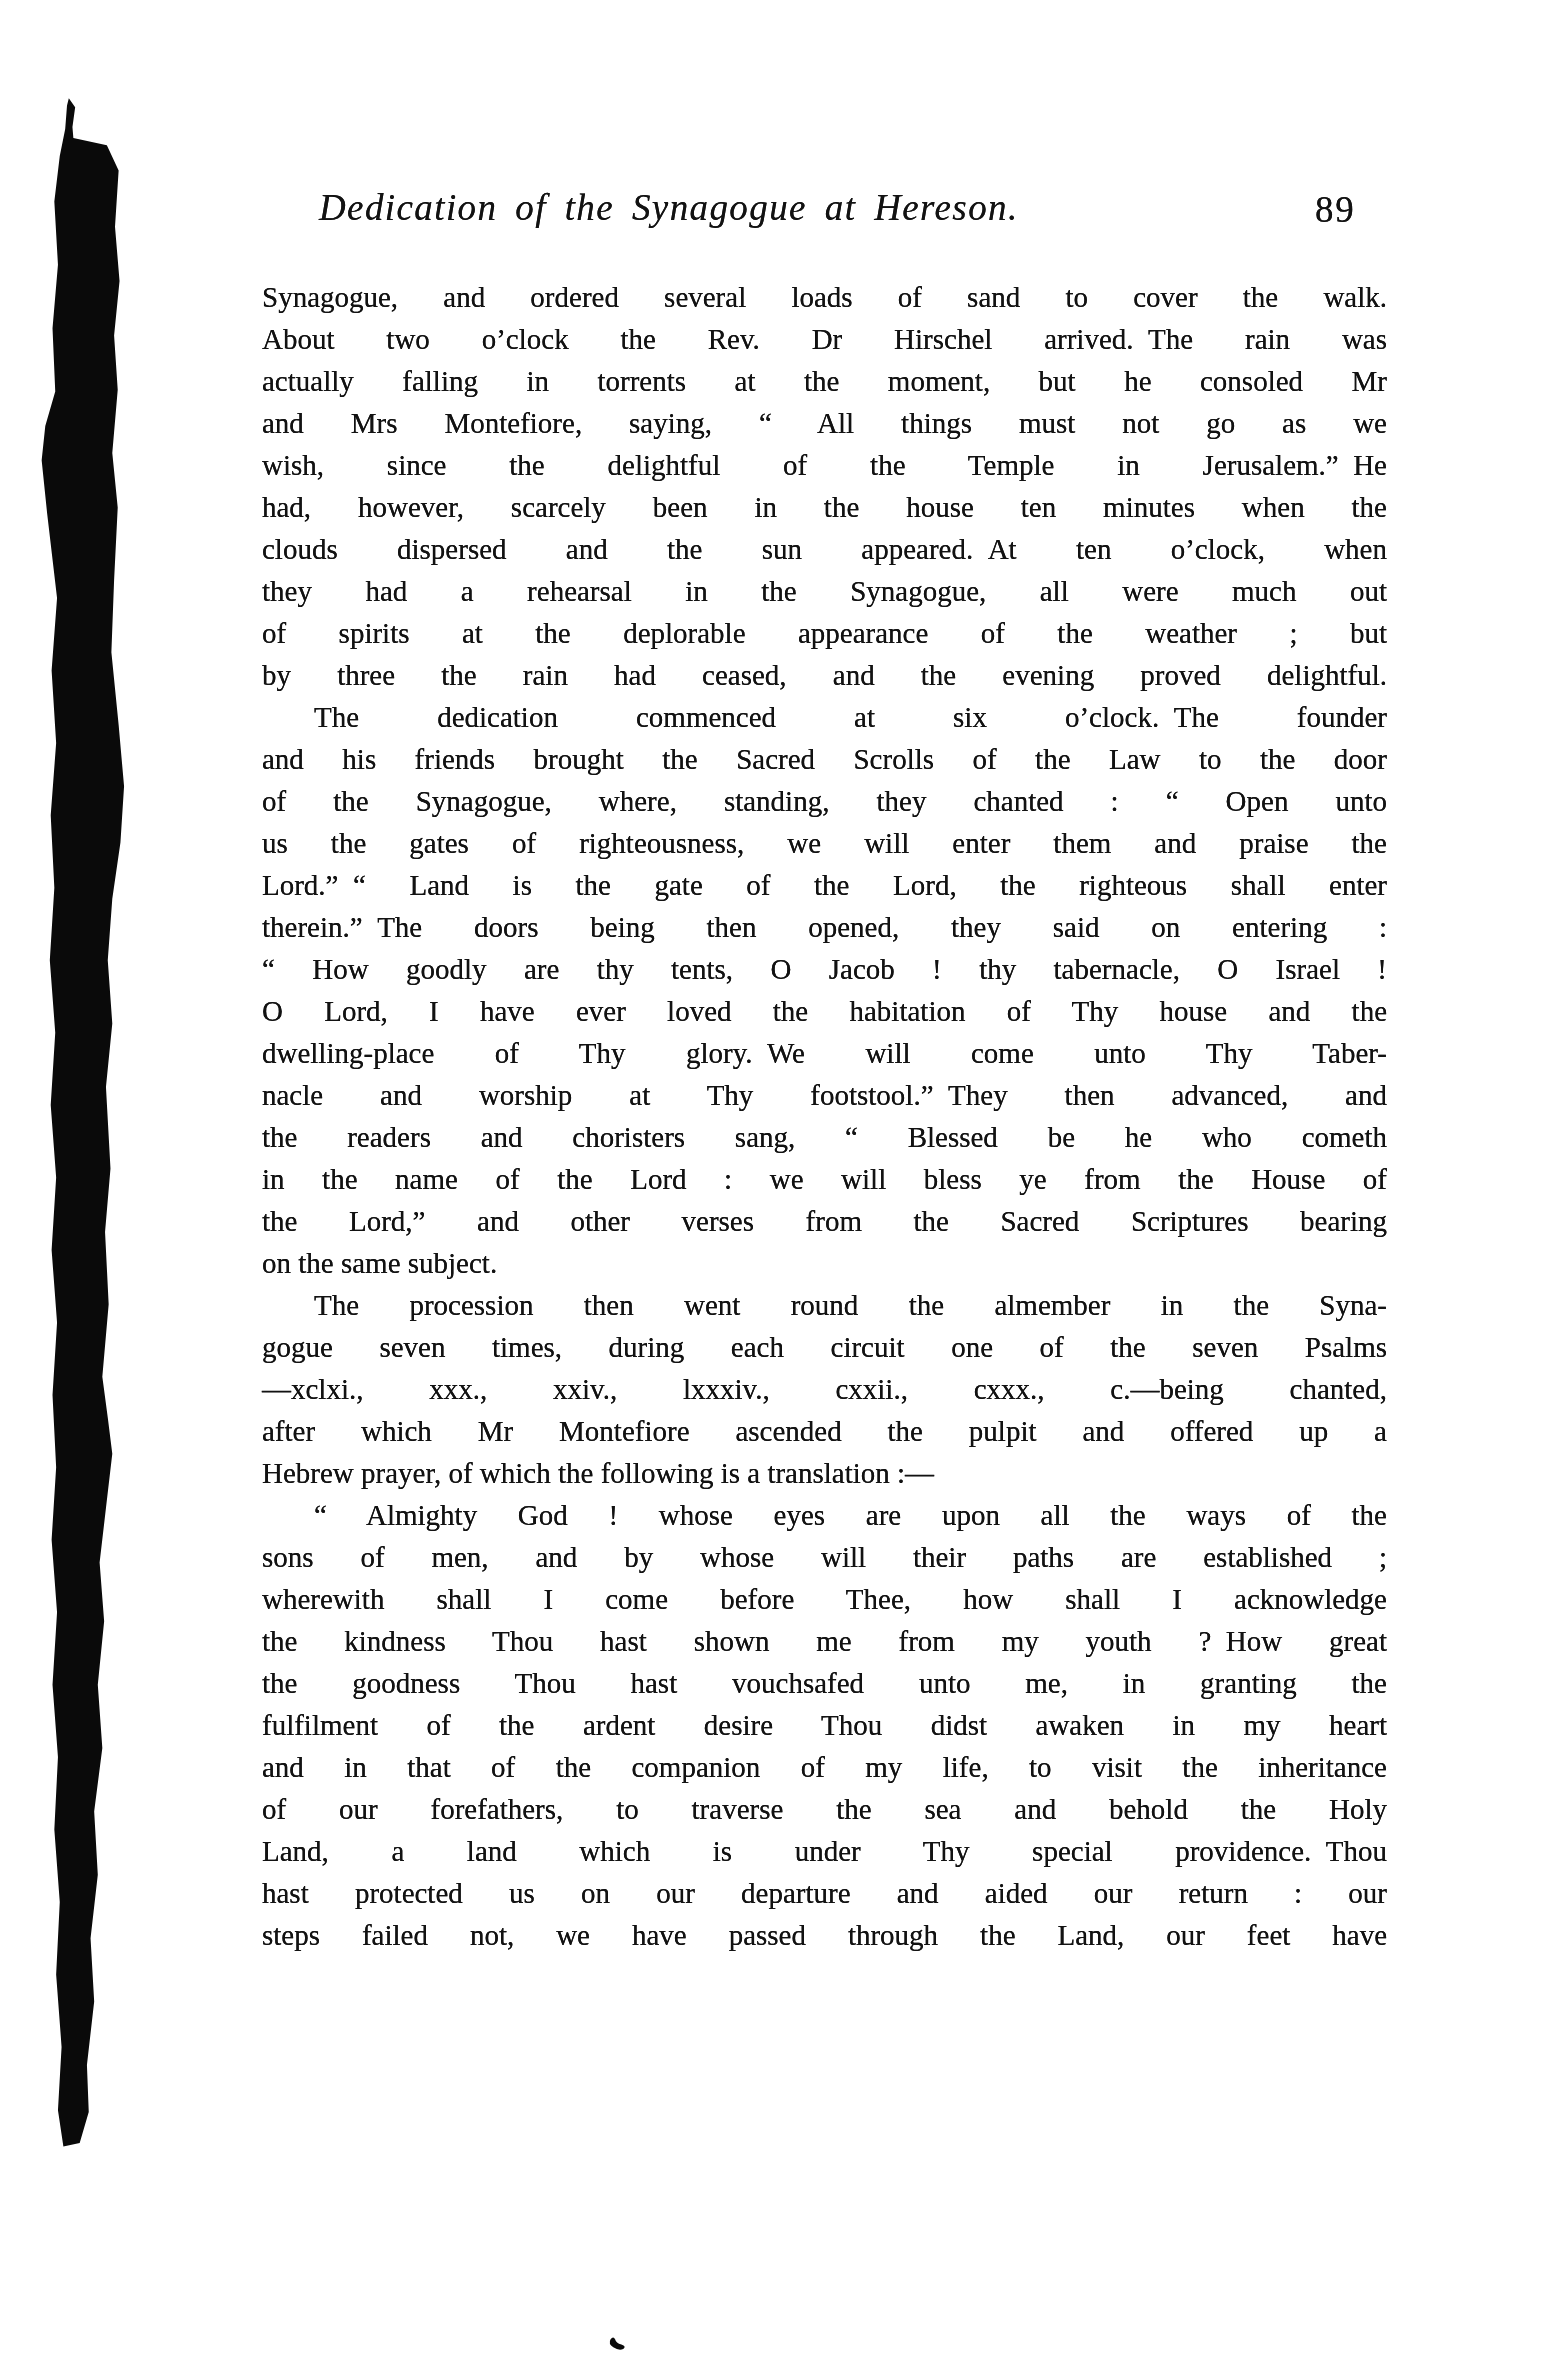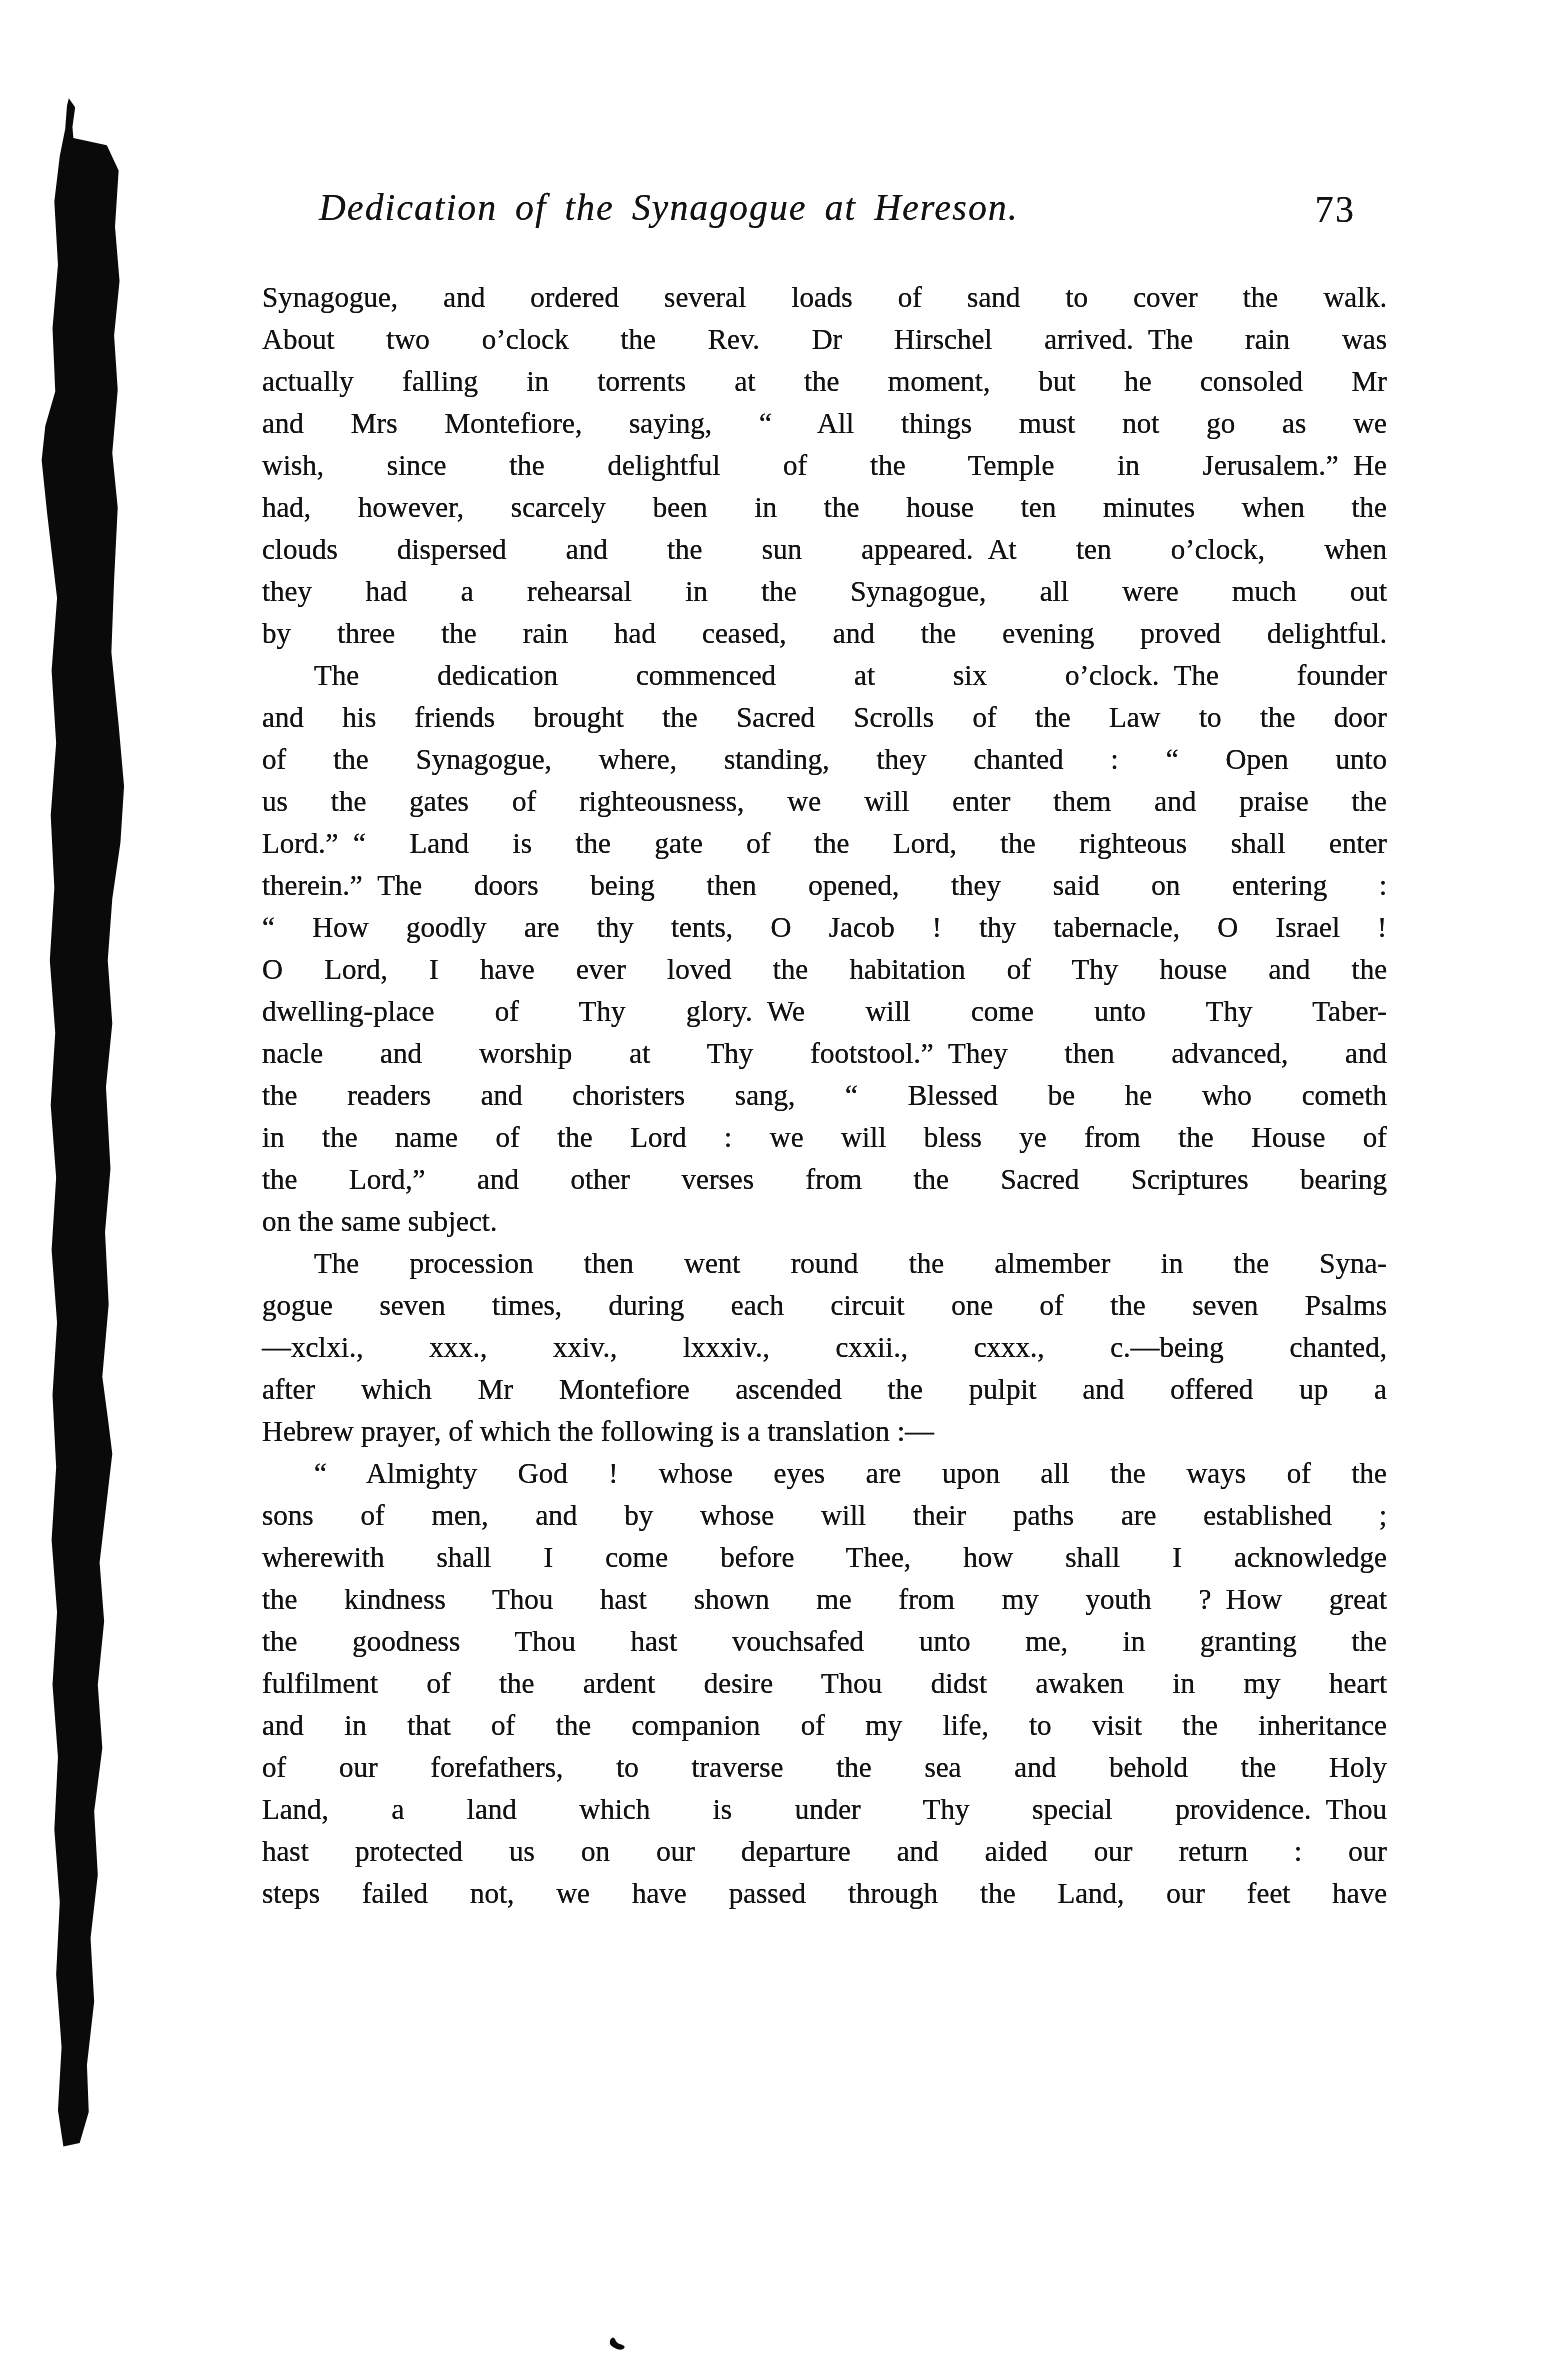--- a/index.html
+++ b/index.html
@@ -63,33 +63,34 @@
       L96,2280 L98,2332 L88,2366 L70,2370
       L64,2330 L68,2260 L62,2180 L66,2100 L60,2020 L64,1940 L58,1860
       L63,1780 L57,1700 L62,1620 L58,1540 L63,1460 L57,1380 L62,1300
       L56,1220 L61,1140 L55,1060 L60,980 L56,900 L62,820 L57,740
       L63,660 L52,566 L46,508 L50,470 L61,432 L58,362 L64,292 L60,222
       L66,172 L72,142 L74,116 Z"></path>
   </svg>
 
   <div class="header">
     <span class="title">Dedication of the Synagogue at Hereson.</span>
-    <span class="pagenum">73</span>
+    <span class="pagenum">89</span>
   </div>
 
   <div class="bodytext">
       <div class="para">
         <div class="line">Synagogue, and ordered several loads of sand to cover the walk.</div>
         <div class="line">About two o’clock the Rev. Dr Hirschel arrived. The rain was</div>
         <div class="line">actually falling in torrents at the moment, but he consoled Mr</div>
         <div class="line">and Mrs Montefiore, saying, “ All things must not go as we</div>
         <div class="line">wish, since the delightful of the Temple in Jerusalem.” He</div>
         <div class="line">had, however, scarcely been in the house ten minutes when the</div>
         <div class="line">clouds dispersed and the sun appeared. At ten o’clock, when</div>
         <div class="line">they had a rehearsal in the Synagogue, all were much out</div>
+        <div class="line">of spirits at the deplorable appearance of the weather ; but</div>
         <div class="line">by three the rain had ceased, and the evening proved delightful.</div>
       </div>
       <div class="para indent">
         <div class="line">The dedication commenced at six o’clock. The founder</div>
         <div class="line">and his friends brought the Sacred Scrolls of the Law to the door</div>
         <div class="line">of the Synagogue, where, standing, they chanted : “ Open unto</div>
         <div class="line">us the gates of righteousness, we will enter them and praise the</div>
         <div class="line">Lord.” “ Land is the gate of the Lord, the righteous shall enter</div>
         <div class="line">therein.” The doors being then opened, they said on entering :</div>
         <div class="line">“ How goodly are thy tents, O Jacob ! thy tabernacle, O Israel !</div>

